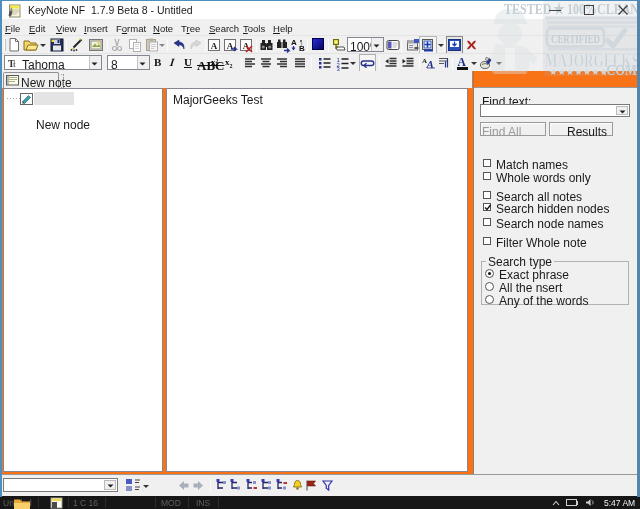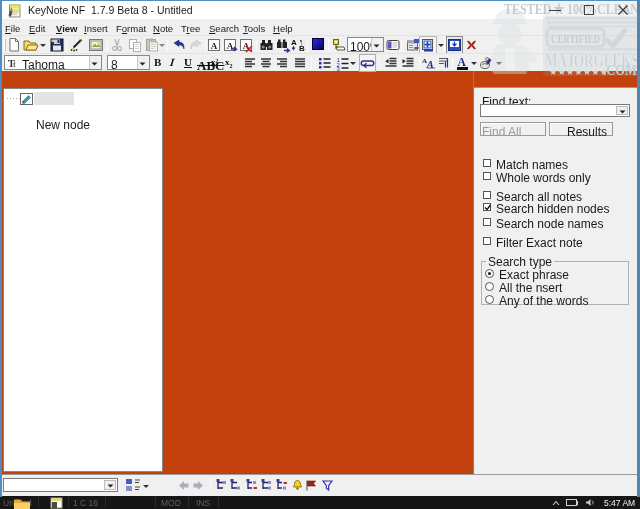--- a/index.html
+++ b/index.html
@@ -1,18 +1,18 @@
 <!DOCTYPE html>
 <html><head>
 <meta charset="utf-8">
 <style>
 * { margin:0; padding:0; box-sizing:border-box; }
 html,body { width:640px; height:509px; overflow:hidden; }
 body { font-family:"Liberation Sans", sans-serif; }
-#win { position:relative; width:640px; height:509px; background:#c2410c; }
+#win { position:relative; width:640px; height:509px; background:#f97316; }
 .abs { position:absolute; }
 .t9 { font-size:9.5px; color:#1a1a1a; white-space:nowrap; }
 .t8 { font-size:12px; color:#1a1a1a; white-space:nowrap; }
 svg { display:block; position:absolute; }
 .sep { position:absolute; top:3px; width:1px; height:13px; background:#c9c9c9; border-right:1px solid #fbfbfb; }
 .cb { position:absolute; width:8px; height:8px; background:#fff; border:1px solid #555; }
 .rb { position:absolute; width:9px; height:9px; background:#fff; border:1px solid #555; border-radius:50%; }
 .dot { position:absolute; left:2px; top:2px; width:3px; height:3px; background:#111; border-radius:50%; }
 .tbbtn { position:absolute; top:1px; width:16px; height:16px; }
 </style>
@@ -40,21 +40,21 @@
   <div class="abs" style="left:584px;top:5px;width:10px;height:10px;border:1.2px solid #444;z-index:10;"></div>
   <div class="abs" style="left:617px;top:4px;width:12px;height:12px;z-index:10;">
     <svg width="12" height="12">
         <path d="M1.5 1.5 L10.5 10.5 M10.5 1.5 L1.5 10.5" stroke="#3a3a3a" stroke-width="1.3"></path>
       </svg>
   </div>
 
   <div class="abs" style="left:2px;top:19px;width:635px;height:16px;background:#f0f0f0;"></div>
   <div class="abs t9" style="left:5px;top:23px;"><u>F</u>ile</div>
   <div class="abs t9" style="left:29px;top:23px;"><u>E</u>dit</div>
-  <div class="abs t9" style="left:56px;top:23px;font-weight:bold;"><u>V</u>iew</div>
+  <div class="abs t9" style="left:56px;top:23px;"><u>V</u>iew</div>
   <div class="abs t9" style="left:84px;top:23px;"><u>I</u>nsert</div>
   <div class="abs t9" style="left:116px;top:23px;">F<u>o</u>rmat</div>
   <div class="abs t9" style="left:153px;top:23px;"><u>N</u>ote</div>
   <div class="abs t9" style="left:181px;top:23px;">T<u>r</u>ee</div>
   <div class="abs t9" style="left:209px;top:23px;"><u>S</u>earch</div>
   <div class="abs t9" style="left:243px;top:23px;"><u>T</u>ools</div>
   <div class="abs t9" style="left:273px;top:23px;"><u>H</u>elp</div>
 
   <div class="abs" id="tb1" style="left:0;top:35px;width:637px;height:18px;background:#f0f0f0;border-top:1px solid #e4e4e4;">
     <div class="abs" style="left:4px;top:3px;width:2px;height:12px;border-left:1px solid #fff;background:#c0c0c0;"></div>
@@ -333,32 +333,45 @@
         <ellipse cx="7" cy="10" rx="4.5" ry="3.5" fill="#e8e8d8" stroke="#555" stroke-width="0.9"></ellipse>
         <path d="M4 9.5 q3 -2 6 0" stroke="#555" fill="none" stroke-width="0.8"></path>
         <path d="M8 8 L11 3 L13.5 5 L10.5 9.5 Z" fill="#27338f"></path>
         <circle cx="9" cy="4" r="1.5" fill="#e8e8d8" stroke="#555" stroke-width="0.7"></circle>
       </svg>
     <svg class="tbbtn" style="left:495px;" width="8" height="16">
         <path d="M1 7 L7 7 L4 10 Z" fill="#333"></path>
       </svg>
   </div>
 
+  <div class="abs" id="tabrow" style="left:2px;top:71px;width:470px;height:17px;background:#f0f0f0;">
+    <div class="abs" style="left:1px;top:1px;width:56px;height:16px;background:#f0f0f0;border:1px solid #919191;border-bottom:none;border-radius:2px 2px 0 0;"></div>
+    <svg style="left:4px;top:3px;" width="13" height="12">
+        <rect x="0.5" y="1.5" width="12" height="9.5" fill="#fbfbe8" stroke="#5a5a5a"></rect>
+        <path d="M3 3.5 h8 M3 5.5 h8 M3 7.5 h6" stroke="#9a9a7a" stroke-width="0.8"></path>
+        <path d="M2 1.5 v9.5" stroke="#777"></path>
+      </svg>
+    <div class="abs t8" style="left:19px;top:5px;">New note</div>
+    <div class="abs" style="left:59px;top:3px;width:3px;height:14px;border:1px dotted #999;border-left:none;"></div>
+  </div>
 
   <div class="abs" style="left:3px;top:88px;width:160px;height:384px;background:#fff;border:1px solid #828790;">
     <div class="abs" style="left:3px;top:9px;width:13px;height:1px;background:repeating-linear-gradient(90deg,#aaa 0 1px,transparent 1px 3px);"></div>
     <svg style="left:16px;top:4px;" width="13" height="12">
         <rect x="0.5" y="0.5" width="12" height="11" fill="#fff" stroke="#666"></rect>
         <path d="M2.5 8.5 L8.5 2.5 L10.5 4.5 L4.5 10.5 Z" fill="#3aa0a8" stroke="#1a6a70" stroke-width="0.6"></path>
         <path d="M2.5 8.5 L4.5 10.5 L2.5 10.5 Z" fill="#222"></path>
       </svg>
     <div class="abs" style="left:30px;top:3px;width:40px;height:13px;background:#e4e4e4;"></div>
     <div class="abs t8" style="left:32px;top:5px;margin-top:24px;">New node</div>
   </div>
 
+  <div class="abs" style="left:166px;top:88px;width:302px;height:384px;background:#fff;border:1px solid #828790;">
+    <div class="abs t8" style="left:6px;top:4px;">MajorGeeks Test</div>
+  </div>
 
   <div class="abs" style="left:473px;top:71px;width:1px;height:404px;background:#808080;"></div>
 
 
   <div class="abs" id="fbody" style="left:474px;top:87px;width:163px;height:388px;background:#f0f0f0;border-top:1px solid #999;">
     <div class="abs t8" style="left:8px;top:7px;"><u>F</u>ind text:</div>
     <div class="abs" style="left:6px;top:16px;width:150px;height:13px;background:#fff;border:1px solid #7a7a7a;">
       <div class="abs" style="right:1px;top:1px;width:12px;height:9px;background:#f0f0f0;border:1px solid #bbb;"></div>
       <svg style="right:3.5px;top:5px;" width="7" height="4">
           <path d="M0.5 0.5 L6.5 0.5 L3.5 3.5 Z" fill="#222"></path>
@@ -377,21 +390,21 @@
       <div class="abs t8" style="left:22px;top:102px;">Search all notes</div>
     <div class="cb" style="left:9px;top:115px;">
         <svg style="left:0;top:0;" width="8" height="8">
           <path d="M1 3.5 L3 5.5 L6.5 1" stroke="#111" stroke-width="1.3" fill="none"></path>
         </svg>
       </div>
       <div class="abs t8" style="left:22px;top:114px;">Search hidden nodes</div>
     <div class="cb" style="left:9px;top:130px;"></div>
       <div class="abs t8" style="left:22px;top:129px;">Search node names</div>
     <div class="cb" style="left:9px;top:149px;"></div>
-      <div class="abs t8" style="left:22px;top:148px;">Filter Exact note</div>
+      <div class="abs t8" style="left:22px;top:148px;">Filter Whole note</div>
 
     <div class="abs" style="left:7px;top:173px;width:148px;height:44px;border:1px solid #b2b2b2;"></div>
     <div class="abs t8" style="left:12px;top:167px;background:#f0f0f0;padding:0 2px;">Search type</div>
     <div class="rb" style="left:11px;top:181px;">
         <div class="dot"></div>
       </div>
       <div class="abs t8" style="left:25px;top:180px;">Exact phrase</div>
     <div class="rb" style="left:11px;top:194px;"></div>
       <div class="abs t8" style="left:25px;top:193px;">All the nsert</div>
     <div class="rb" style="left:11px;top:207px;"></div>

